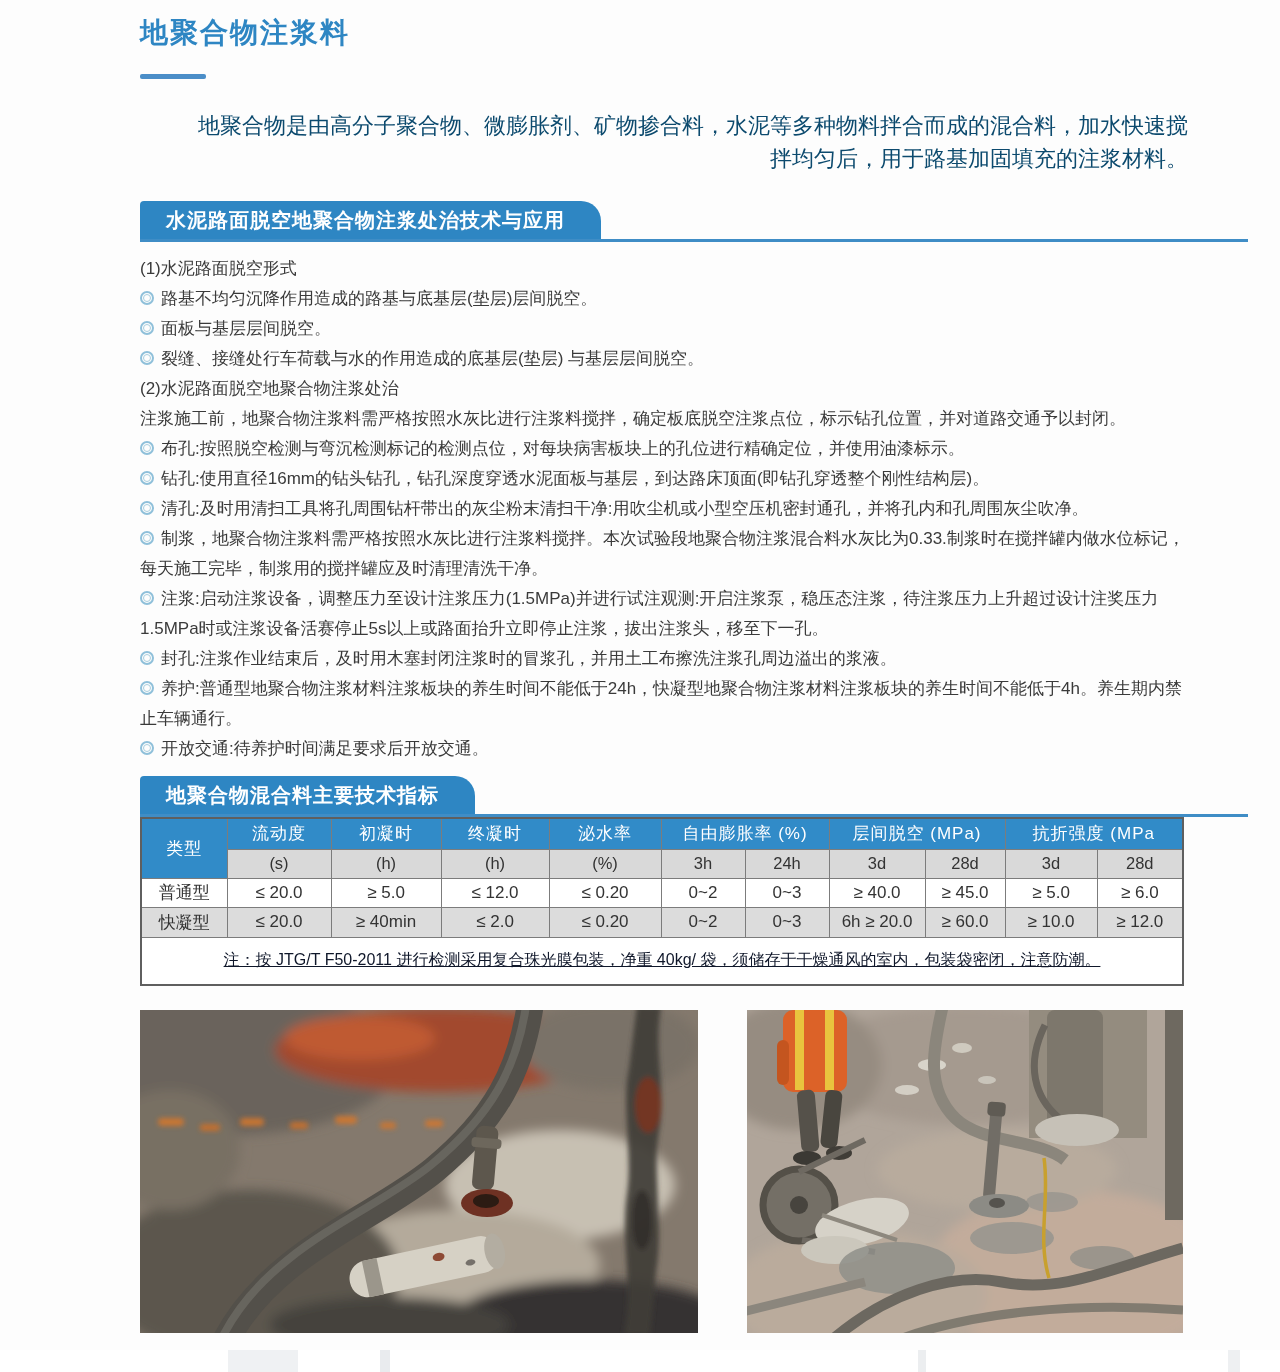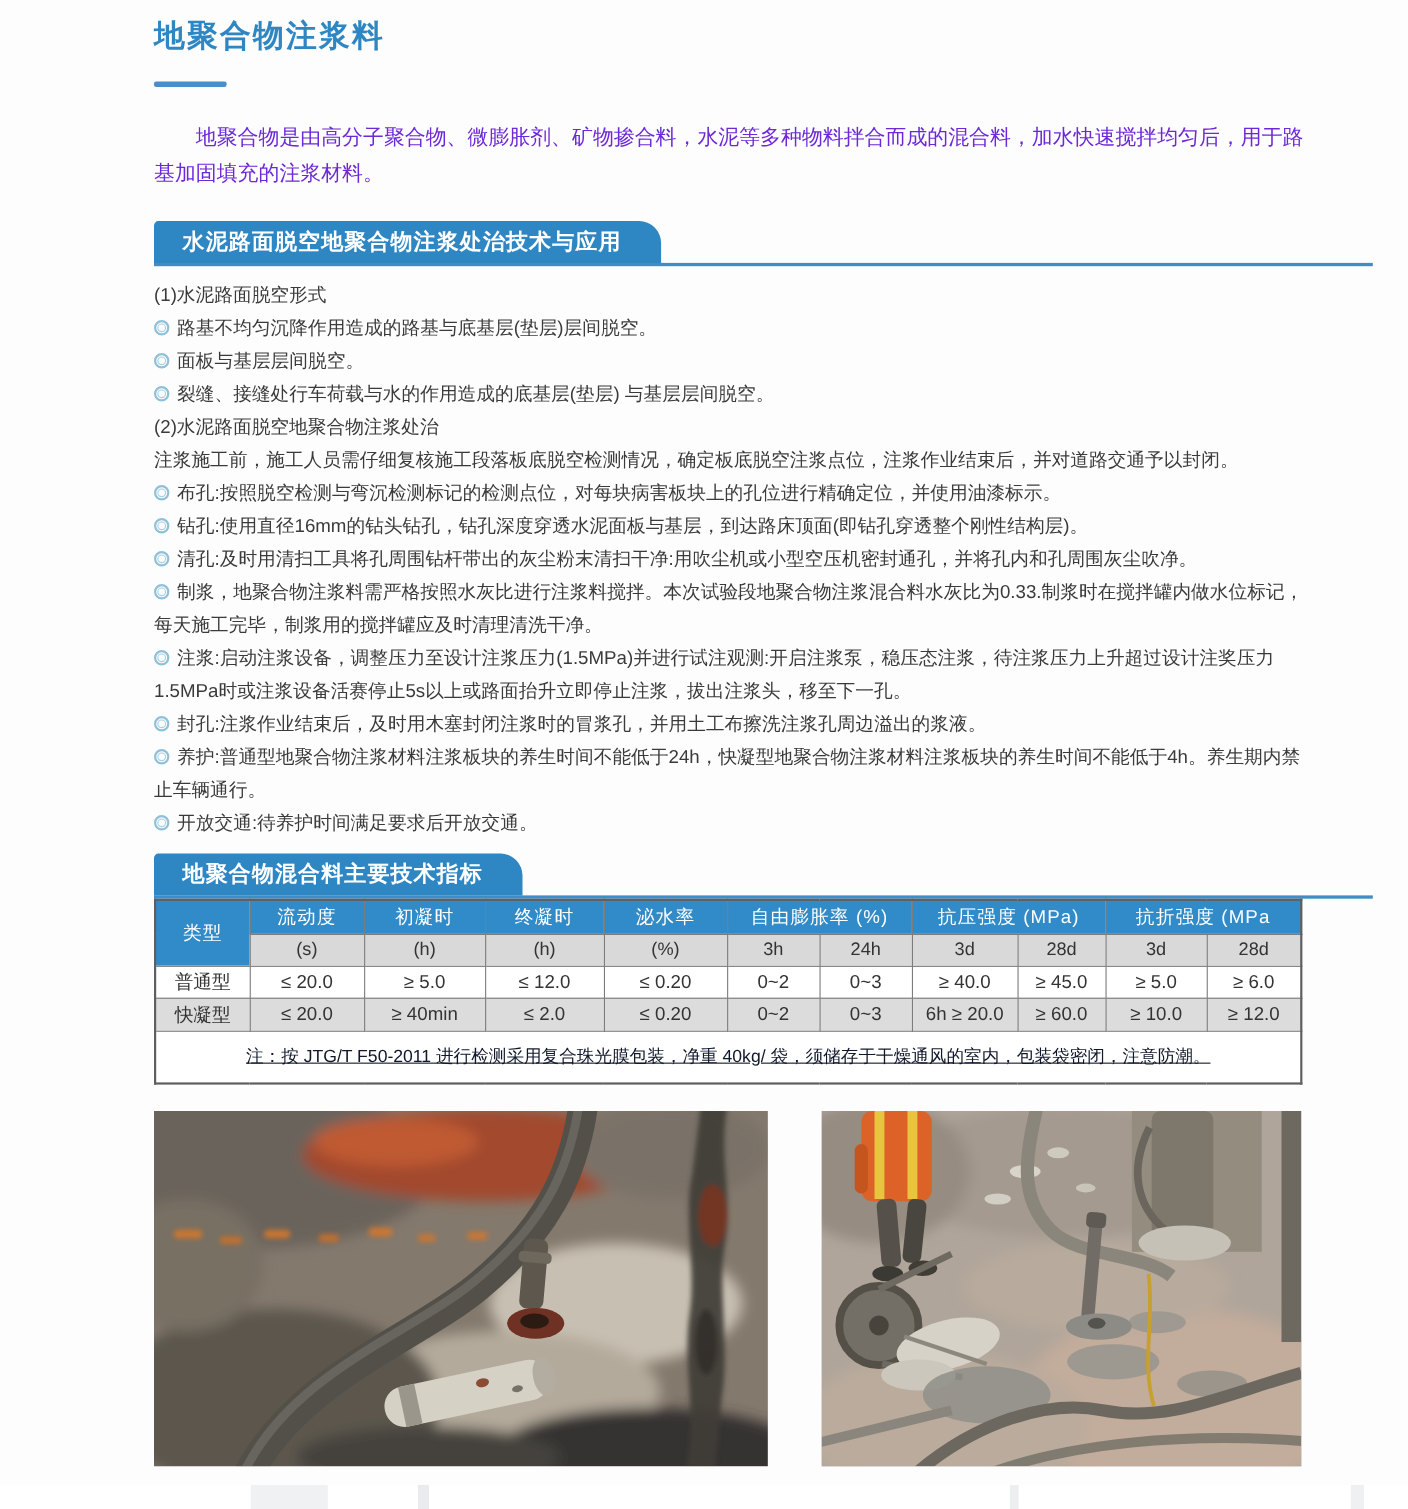--- a/index.html
+++ b/index.html
@@ -14,21 +14,21 @@
 
   .title {
     font-size: 28px; font-weight: bold; color: #2e86c3; letter-spacing: 2px;
   }
   .title-dash {
     width: 66px; height: 5px; background: #4b8ec8; border-radius: 2px;
     margin-top: 22px;
   }
   .intro {
     width: 1048px; margin-top: 30px;
-    font-size: 19px; line-height: 33px; text-indent: 2em; color: #6d28d9;
+    font-size: 22px; line-height: 33px; text-indent: 2em; color: #0c4a6e; text-align: right;
   }
 
   .banner-row {
     width: 1108px; border-bottom: 3px solid #3f8dc6; margin-top: 26px;
     line-height: 0;
   }
   .banner {
     display: inline-block; background: #2e86c3; color: #ffffff;
     font-size: 20px; font-weight: bold; letter-spacing: 1px;
     line-height: 38px; padding: 0 36px 0 26px;
@@ -95,21 +95,21 @@
   <div class="banner-row">
     <div class="banner">水泥路面脱空地聚合物注浆处治技术与应用</div>
   </div>
 
   <div class="body-text">
     <p><span>(1)水泥路面脱空形式</span></p>
     <p><span class="bullet-icon"></span><span>路基不均匀沉降作用造成的路基与底基层(垫层)层间脱空。</span></p>
     <p><span class="bullet-icon"></span><span>面板与基层层间脱空。</span></p>
     <p><span class="bullet-icon"></span><span>裂缝、接缝处行车荷载与水的作用造成的底基层(垫层) 与基层层间脱空。</span></p>
     <p><span>(2)水泥路面脱空地聚合物注浆处治</span></p>
-    <p><span>注浆施工前，施工人员需仔细复核施工段落板底脱空检测情况，确定板底脱空注浆点位，注浆作业结束后，并对道路交通予以封闭。</span></p>
+    <p><span>注浆施工前，地聚合物注浆料需严格按照水灰比进行注浆料搅拌，确定板底脱空注浆点位，标示钻孔位置，并对道路交通予以封闭。</span></p>
     <p><span class="bullet-icon"></span><span>布孔:按照脱空检测与弯沉检测标记的检测点位，对每块病害板块上的孔位进行精确定位，并使用油漆标示。</span></p>
     <p><span class="bullet-icon"></span><span>钻孔:使用直径16mm的钻头钻孔，钻孔深度穿透水泥面板与基层，到达路床顶面(即钻孔穿透整个刚性结构层)。</span></p>
     <p><span class="bullet-icon"></span><span>清孔:及时用清扫工具将孔周围钻杆带出的灰尘粉末清扫干净:用吹尘机或小型空压机密封通孔，并将孔内和孔周围灰尘吹净。</span></p>
     <p><span class="bullet-icon"></span><span>制浆，地聚合物注浆料需严格按照水灰比进行注浆料搅拌。本次试验段地聚合物注浆混合料水灰比为0.33.制浆时在搅拌罐内做水位标记，每天施工完毕，制浆用的搅拌罐应及时清理清洗干净。</span></p>
     <p><span class="bullet-icon"></span><span>注浆:启动注浆设备，调整压力至设计注浆压力(1.5MPa)并进行试注观测:开启注浆泵，稳压态注浆，待注浆压力上升超过设计注奖压力1.5MPa时或注浆设备活赛停止5s以上或路面抬升立即停止注浆，拔出注浆头，移至下一孔。</span></p>
     <p><span class="bullet-icon"></span><span>封孔:注浆作业结束后，及时用木塞封闭注浆时的冒浆孔，并用土工布擦洗注浆孔周边溢出的浆液。</span></p>
     <p><span class="bullet-icon"></span><span>养护:普通型地聚合物注浆材料注浆板块的养生时间不能低于24h，快凝型地聚合物注浆材料注浆板块的养生时间不能低于4h。养生期内禁止车辆通行。</span></p>
     <p><span class="bullet-icon"></span><span>开放交通:待养护时间满足要求后开放交通。</span></p>
   </div>
 
@@ -132,21 +132,21 @@
         <col style="width:86px">
     </colgroup>
     <tbody>
         <tr>
       <th class="h-blue" rowspan="2">类型</th>
       <th class="h-blue">流动度</th>
       <th class="h-blue">初凝时</th>
       <th class="h-blue">终凝时</th>
       <th class="h-blue">泌水率</th>
       <th class="h-blue" colspan="2">自由膨胀率 (%)</th>
-      <th class="h-blue" colspan="2">抗压强度 (MPa)</th>
+      <th class="h-blue" colspan="2">层间脱空 (MPa)</th>
       <th class="h-blue" colspan="2">抗折强度 (MPa</th>
     </tr>
     <tr>
       <th class="h-gray">(s)</th>
       <th class="h-gray">(h)</th>
       <th class="h-gray">(h)</th>
       <th class="h-gray">(%)</th>
       <th class="h-gray">3h</th>
       <th class="h-gray">24h</th>
       <th class="h-gray">3d</th>

